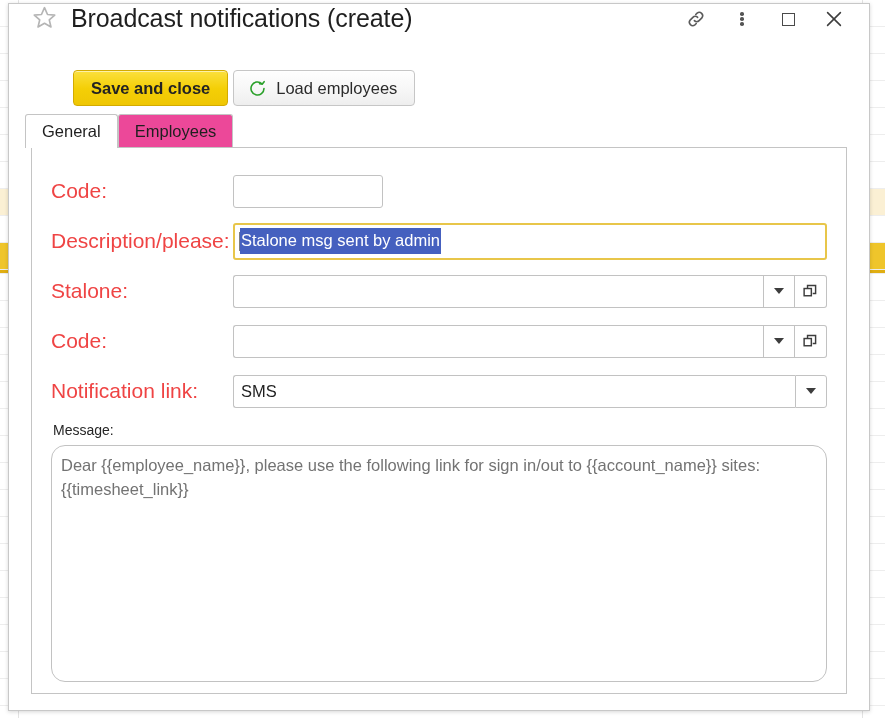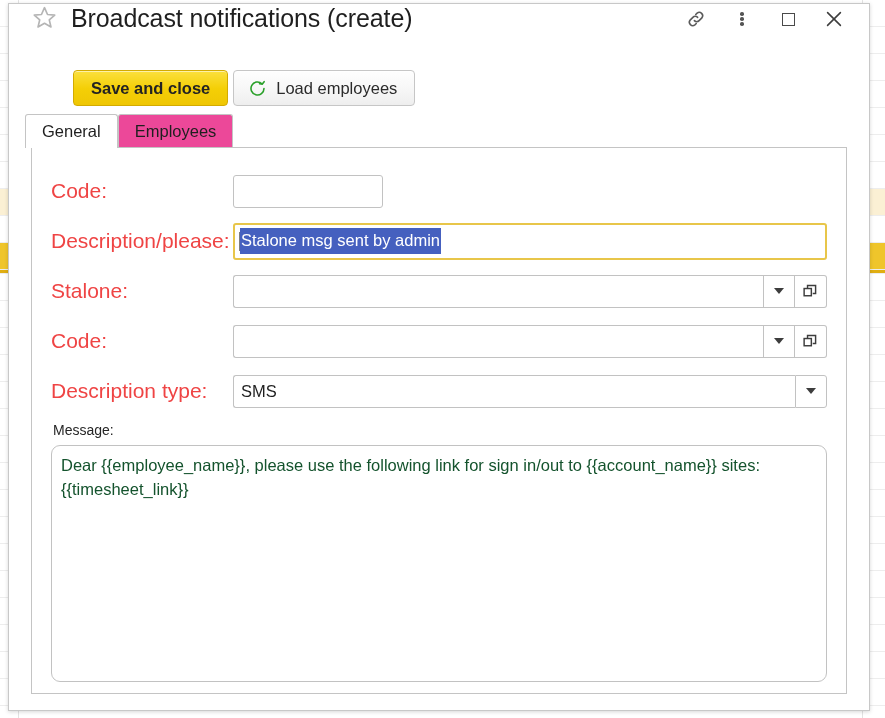--- a/index.html
+++ b/index.html
@@ -278,27 +278,27 @@
     border-top: 6.5px solid #3d3d3d;
   }
 
   #message-label-row {
     font-size: 14px;
     color: #262626;
     padding: 6px 0 7px 2px;
   }
   #message-textarea {
     border: 1px solid #c2c2c2;
-    border-radius: 9px;
+    border-radius: 14px;
     height: 237px;
     box-sizing: border-box;
     padding: 7px 9px;
     font-size: 16.5px;
     line-height: 24px;
-    color: #14532d;
+    color: #737373;
     background: #ffffff;
     white-space: pre-wrap;
     word-break: break-word;
     overflow: hidden;
   }
 </style>
 </head>
 <body>
 
 <div id="app-background">
@@ -472,21 +472,21 @@
         <div class="combo-btn last">
           <svg width="17" height="17" viewBox="0 0 20 20" fill="none" stroke="#3d3d3d" stroke-width="1.7">
             <rect x="2.5" y="6.5" width="8.5" height="8.5"></rect>
             <path d="M6.5 6.5 V3 H16 v9.3 h-3.4"></path>
           </svg>
         </div>
       </div>
     </div>
 
     <div class="form-row">
-      <div class="form-label">Description type:</div>
+      <div class="form-label">Notification link:</div>
       <div class="combo">
         <div class="combo-text">SMS</div>
         <div class="combo-btn last">
           <span class="caret-down"></span>
         </div>
       </div>
     </div>
 
     <div id="message-label-row">Message:</div>
     <div id="message-textarea">Dear {{employee_name}}, please use the following link for sign in/out to {{account_name}} sites: {{timesheet_link}}</div>

